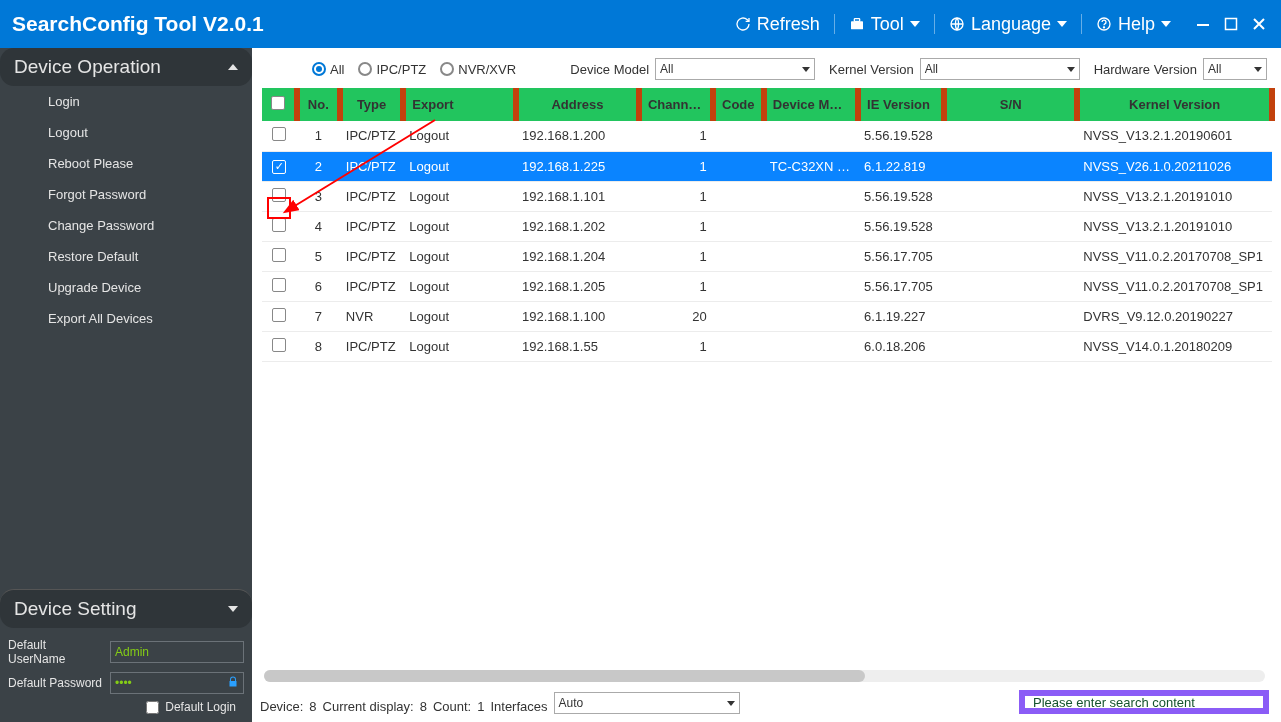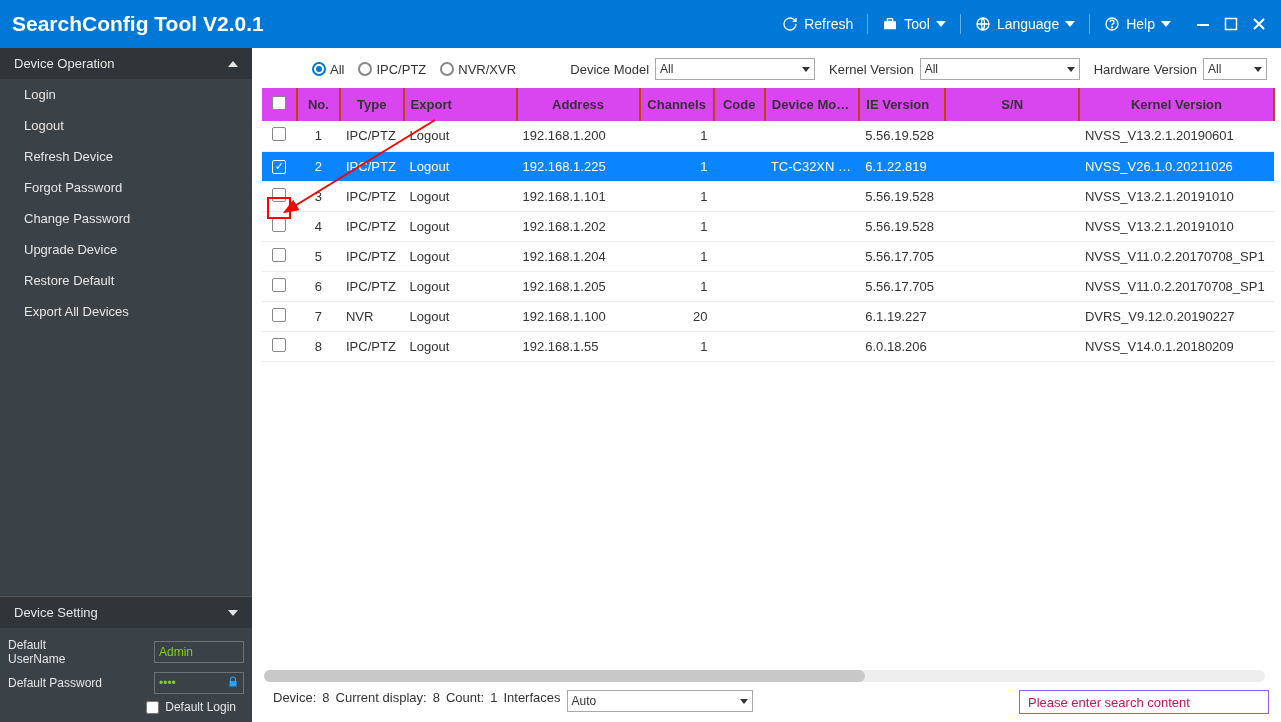--- a/index.html
+++ b/index.html
@@ -36,21 +36,21 @@
     gap: 0;
   }
   .tb-item {
     display: inline-flex;
     align-items: center;
     gap: 6px;
     padding: 0 14px;
     height: 48px;
     color: #fff;
     cursor: pointer;
-    font-size: 14px;
+    font-size: 18px;
   }
   .tb-sep {
     width: 1px;
     height: 20px;
     background: rgba(255,255,255,0.4);
   }
   .tb-icon svg { display:block; }
   .winbtns {
     display: inline-flex;
     align-items: center;
@@ -78,49 +78,50 @@
     width: 252px;
     background: #3b4247;
     color: #e5e5e5;
     display: flex;
     flex-direction: column;
     flex-shrink: 0;
   }
   .side-section-header {
     background: #2f3539;
     padding: 8px 14px;
-    font-size: 13px;
+    font-size: 19px;
     display:flex;
     align-items:center;
     justify-content:space-between;
     cursor:pointer;
+    border-radius:14px;
   }
   .side-section-header .arrow svg{display:block;}
   .side-items {
     flex: none;
   }
   .side-item {
     padding: 8px 24px;
     font-size: 13px;
     cursor:pointer;
+    margin-left:24px;
   }
   .side-spacer { flex:1; }
   .side-bottom {
     border-top: 1px solid #555;
   }
   .creds {
     padding: 4px 8px 8px 8px;
     background:#3b4247;
     font-size:12px;
   }
   .cred-row {
     display:flex;
     align-items:center;
     margin-top:6px;
-    gap:44px;
   }
   .cred-label{
     width:102px;
     padding-right:4px;
   }
   .cred-input-wrap{
     flex:1;
     display:flex;
     align-items:center;
     border:1px solid #6b7278;
@@ -176,25 +177,25 @@
     border:1px solid #aaa;height:22px;display:inline-flex;align-items:center;
     padding:0 4px;font-size:12px;justify-content:space-between;background:#fff;
     cursor:pointer;
   }
   .dd .caret{margin-left:6px;}
   .caret svg{display:block;}
   
   .table-wrap{flex:1;overflow:hidden;display:flex;flex-direction:column;margin:0 6px 0 10px;position:relative;}
   table{border-collapse:collapse;width:100%;table-layout:fixed;font-size:13px;}
   thead th{
-    background:#d946ef;
+    background:#22c55e;
     font-weight:700;
     padding:8px 6px;
     text-align:left;
-    border-right:2px solid #c2410c;
+    border-right:6px solid #c2410c;
     white-space:nowrap;
     overflow:hidden;
     text-overflow:ellipsis;
   }
   th.center, td.center{text-align:center;}
   th.right, td.right{text-align:right;}
   tbody tr{border-bottom:1px solid #ececec;height:30px;}
   tbody td{padding:4px 6px;white-space:nowrap;overflow:hidden;text-overflow:ellipsis;}
   tbody tr.selected{background:#0a84ff;color:#fff;}
   .chk{
@@ -219,25 +220,25 @@
   col.c-kv{width:190px;}
   
   .hscroll{
     height:12px;background:#eee;border-radius:6px;margin:4px 10px 0 2px;position:relative;
   }
   .hscroll .thumb{
     position:absolute;left:0;top:0;height:100%;width:60%;background:#c8c8c8;border-radius:6px;
   }
   
   .statusbar{
-    display:flex;align-items:flex-start;padding:8px 12px 8px 21px;font-size:13px;gap:6px;
+    display:flex;align-items:flex-end;padding:8px 12px 8px 8px;font-size:13px;gap:6px;
   }
   .statusbar .gap{flex:1;}
   .search-input{
-    border:1px solid #8b5cf6;height:24px;width:250px;padding:0 8px;font-size:13px;color:#be185d;
+    border:6px solid #8b5cf6;height:24px;width:250px;padding:0 8px;font-size:13px;color:#14532d;
     display:flex;align-items:center;
   }
   
   .arrow-overlay{
     position:absolute;pointer-events:none;
   }
 </style>
 </head>
 <body>
 
@@ -326,25 +327,25 @@
       <span>Device Operation</span>
       <span class="arrow">
           <svg width="10" height="6" viewBox="0 0 10 6">
             <path d="M0 6l5-6 5 6z" fill="#e5e5e5"></path>
           </svg>
         </span>
     </div>
     <div class="side-items">
       <div class="side-item">Login</div>
       <div class="side-item">Logout</div>
-      <div class="side-item">Refresh Device</div>
+      <div class="side-item">Reboot Please</div>
       <div class="side-item">Forgot Password</div>
       <div class="side-item">Change Password</div>
+      <div class="side-item">Restore Default</div>
       <div class="side-item">Upgrade Device</div>
-      <div class="side-item">Restore Default</div>
       <div class="side-item">Export All Devices</div>
     </div>
     <div class="side-spacer"></div>
     <div class="side-section-header side-bottom">
       <span>Device Setting</span>
       <span class="arrow">
           <svg width="10" height="6" viewBox="0 0 10 6">
             <path d="M0 0l5 6 5-6z" fill="#e5e5e5"></path>
           </svg>
         </span>

